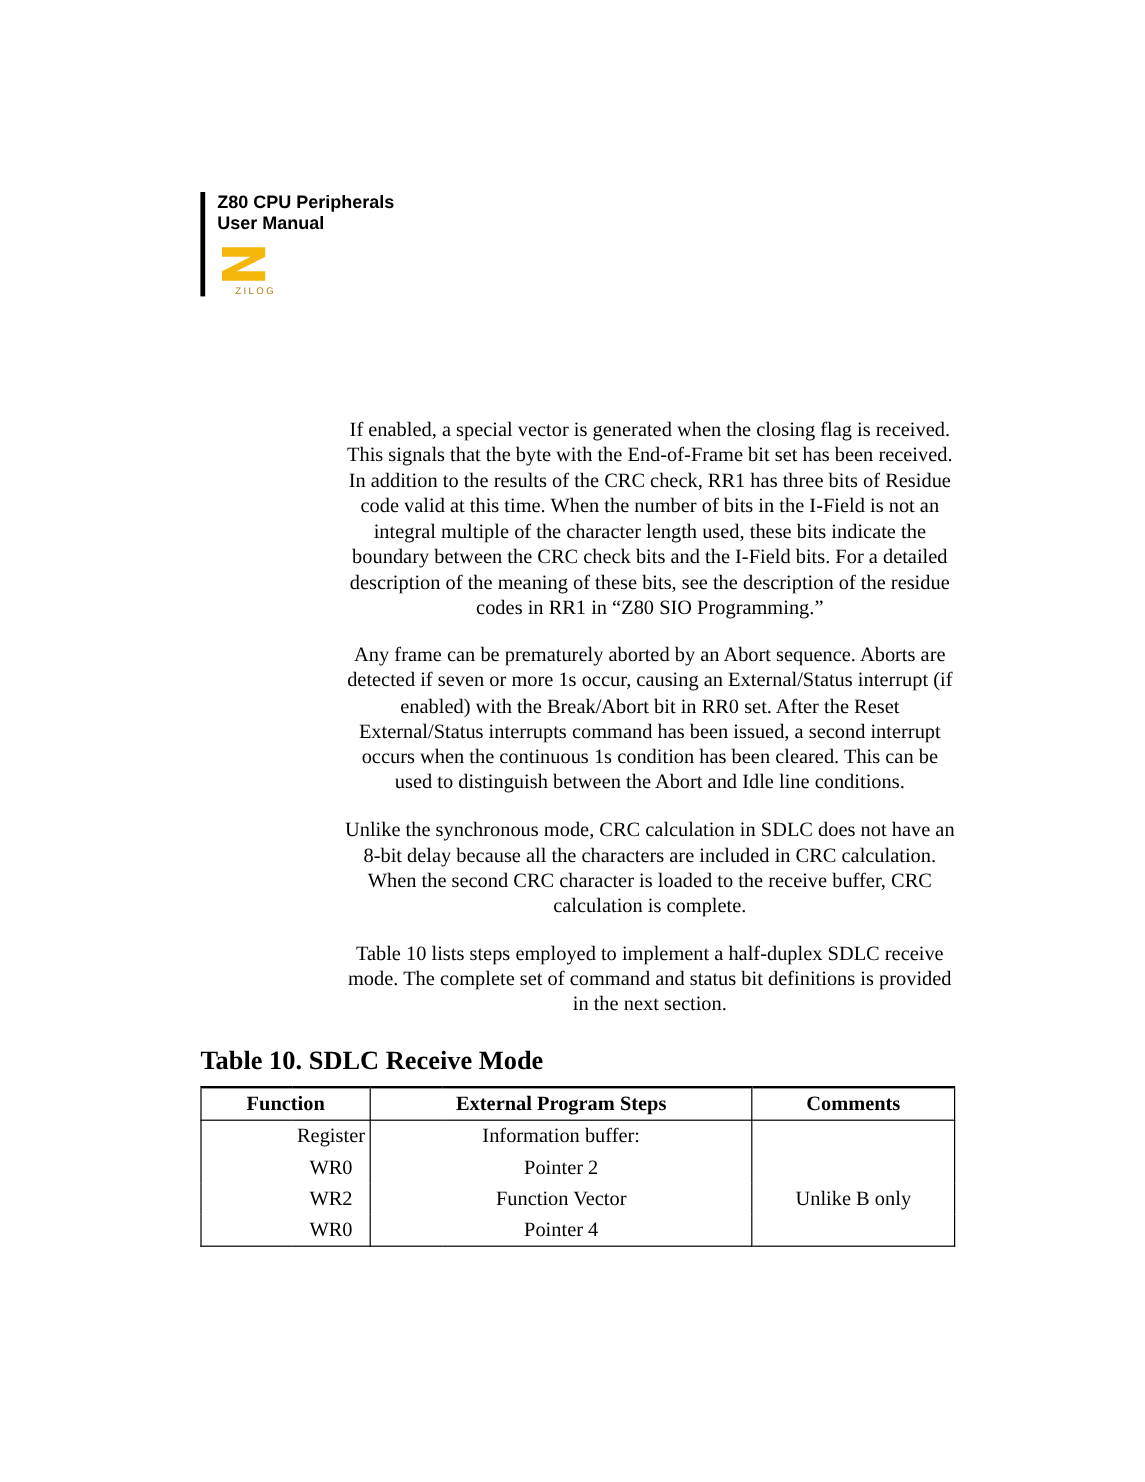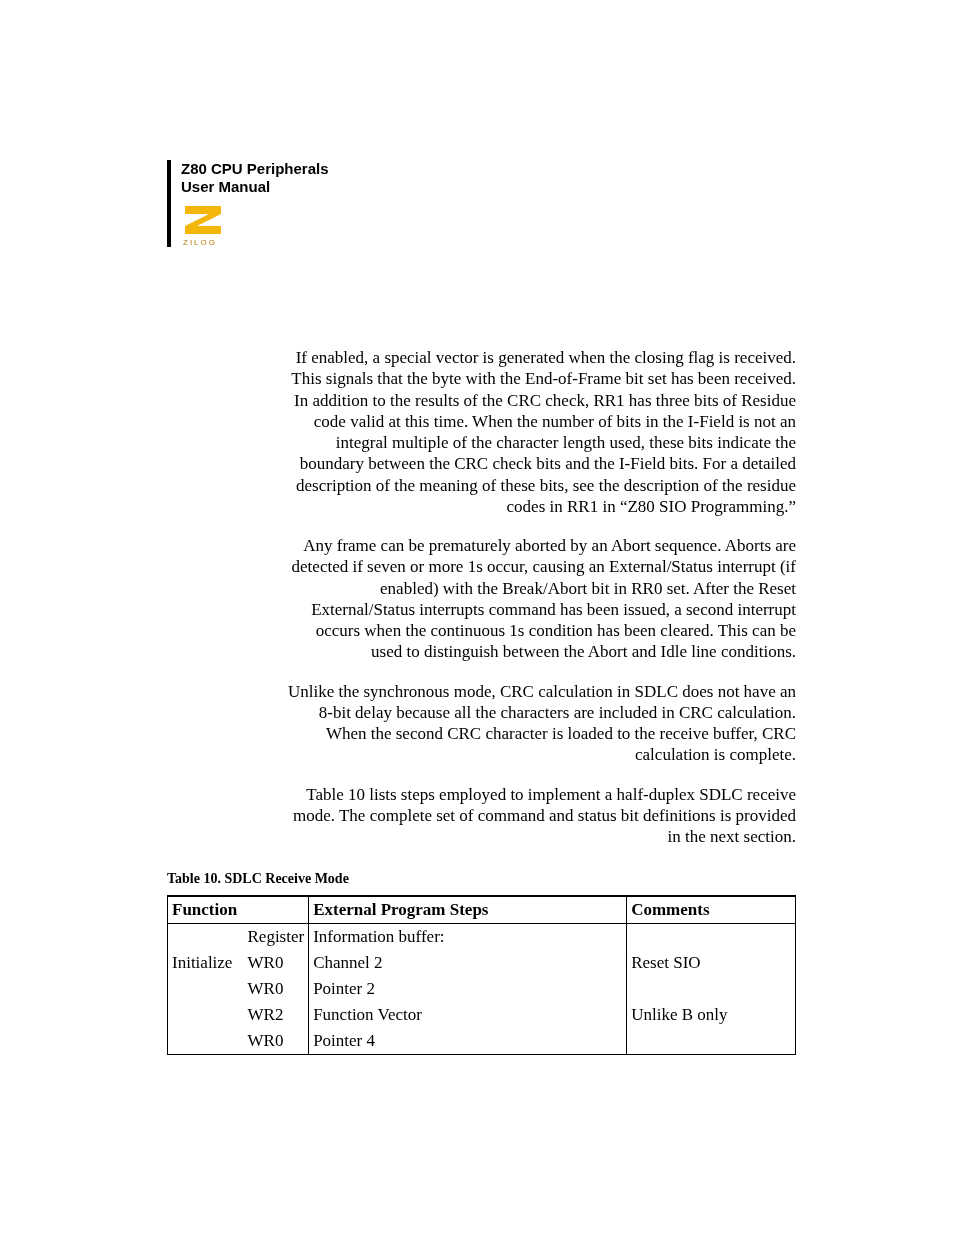--- a/index.html
+++ b/index.html
@@ -40,43 +40,43 @@
   }
   .logo svg {
     display: block;
   }
   .logo-word {
     font-family: Arial, Helvetica, sans-serif;
     font-size: 8px;
     letter-spacing: 2px;
     color: #b07a0b;
     margin-top: 2px;
-    margin-left: 2px;
+    margin-left: 15px;
   }
   .body-text {
     margin-left: 120px;
     font-size: 17px;
     line-height: 1.25;
   }
   .body-text p {
     margin: 0 0 18px 0;
-    text-align: right;
+    text-align: center;
   }
   .table-title {
-    font-size: 14px;
+    font-size: 22px;
     font-weight: bold;
     margin: 24px 0 8px 0;
   }
   table.sdlc {
     border-collapse: collapse;
     width: 100%;
     font-size: 17px;
   }
   table.sdlc th, table.sdlc td {
-    text-align: left;
+    text-align: center;
     padding: 3px 4px 3px 4px;
     vertical-align: top;
   }
   table.sdlc thead th {
     border-top: 2px solid #000;
     border-bottom: 1px solid #000;
     font-weight: bold;
   }
   table.sdlc thead th:first-child,
   table.sdlc tbody td:first-child {
@@ -143,26 +143,20 @@
       </tr>
     </thead>
     <tbody>
       <tr>
         <td></td>
         <td class="col-reg">Register</td>
         <td class="col-step" colspan="2">Information buffer:</td>
         <td></td>
       </tr>
       <tr>
-        <td>Initialize</td>
-        <td class="col-reg">WR0</td>
-        <td class="col-step" colspan="2">Channel 2</td>
-        <td>Reset SIO</td>
-      </tr>
-      <tr>
         <td></td>
         <td class="col-reg">WR0</td>
         <td class="col-step" colspan="2">Pointer 2</td>
         <td></td>
       </tr>
       <tr>
         <td></td>
         <td class="col-reg">WR2</td>
         <td class="col-step" colspan="2">Function Vector</td>
         <td>Unlike B only</td>

